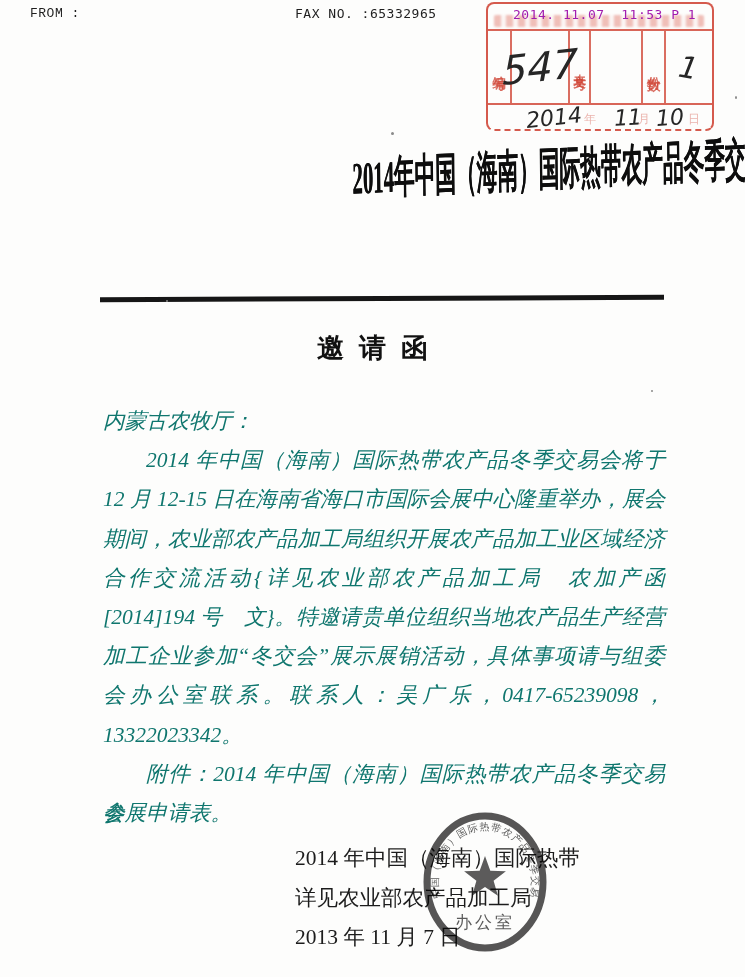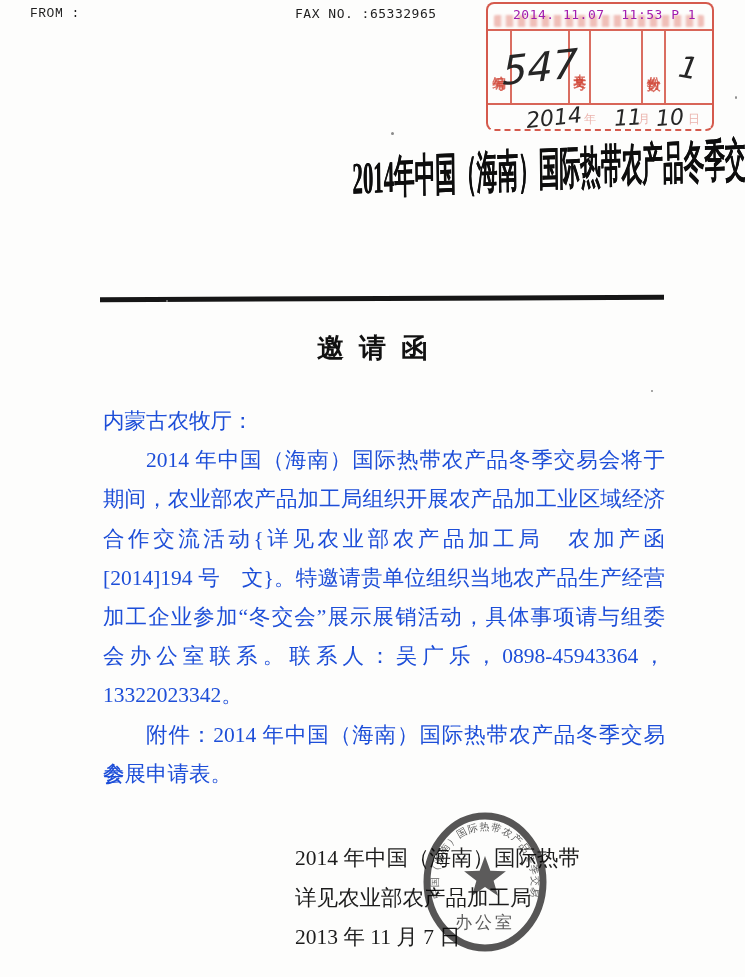--- a/index.html
+++ b/index.html
@@ -56,21 +56,21 @@
     letter-spacing:0px;text-shadow:.6px 0 0 #0d0d0d;
   }
   
   .rule{position:absolute;left:100px;top:296px;width:564px;height:5px;background:#161616;transform:rotate(-.25deg);}
   
   .heading{
     position:absolute;left:0;right:0;top:330px;text-align:center;
     font-size:27px;font-weight:700;color:#111;letter-spacing:15px;padding-left:15px;
   }
   
-  .letter-body{position:absolute;left:103px;top:402px;width:562px;font-size:21.5px;color:#1d4ed8;font-weight:500;}
+  .letter-body{position:absolute;left:103px;top:402px;width:562px;font-size:21.5px;color:#0f766e;font-weight:500;font-style:italic;}
   .bline{height:39.2px;line-height:39.2px;white-space:nowrap;}
   .bline.j{white-space:normal;text-align:justify;text-align-last:justify;}
   .bline.ind{text-indent:43px;}
   
   .signature{position:absolute;left:295px;top:839px;width:350px;text-align:left;font-size:21.5px;color:#1c1c1c;font-weight:500;}
   .sig-line{height:39.5px;line-height:39.5px;white-space:nowrap;}
   
   .seal{position:absolute;left:413px;top:806px;z-index:8;mix-blend-mode:multiply;opacity:.88;}
   
   .speck{position:absolute;background:#8a8a8a;border-radius:50%;}
@@ -124,25 +124,26 @@
     <span class="banner-inner">2014年中国（海南）国际热带农产品冬季交易会组委会办公室文件</span>
   </div>
 
   <div class="rule"></div>
 
   <div class="heading">邀请函</div>
 
   <div class="letter-body">
     <div class="bline">内蒙古农牧厅：</div>
     <div class="bline j ind">2014 年中国（海南）国际热带农产品冬季交易会将于</div>
+    <div class="bline j">12 月 12-15 日在海南省海口市国际会展中心隆重举办，展会</div>
     <div class="bline j">期间，农业部农产品加工局组织开展农产品加工业区域经济</div>
     <div class="bline j">合作交流活动{详见农业部农产品加工局　农加产函</div>
     <div class="bline j">[2014]194 号　文}。特邀请贵单位组织当地农产品生产经营</div>
     <div class="bline j">加工企业参加“冬交会”展示展销活动，具体事项请与组委</div>
-    <div class="bline j">会办公室联系。联系人：吴广乐，0898-45943364，</div>
+    <div class="bline j">会办公室联系。联系人：吴广乐，0417-65239098，</div>
     <div class="bline">13322023342。</div>
     <div class="bline j ind">附件：2014 年中国（海南）国际热带农产品冬季交易会</div>
     <div class="bline">参展申请表。</div>
   </div>
 
   <div class="signature">
     <div class="sig-line">2014 年中国（海南）国际热带</div>
     <div class="sig-line">详见农业部农产品加工局</div>
     <div class="sig-line">2013 年 11 月 7 日</div>
   </div>

